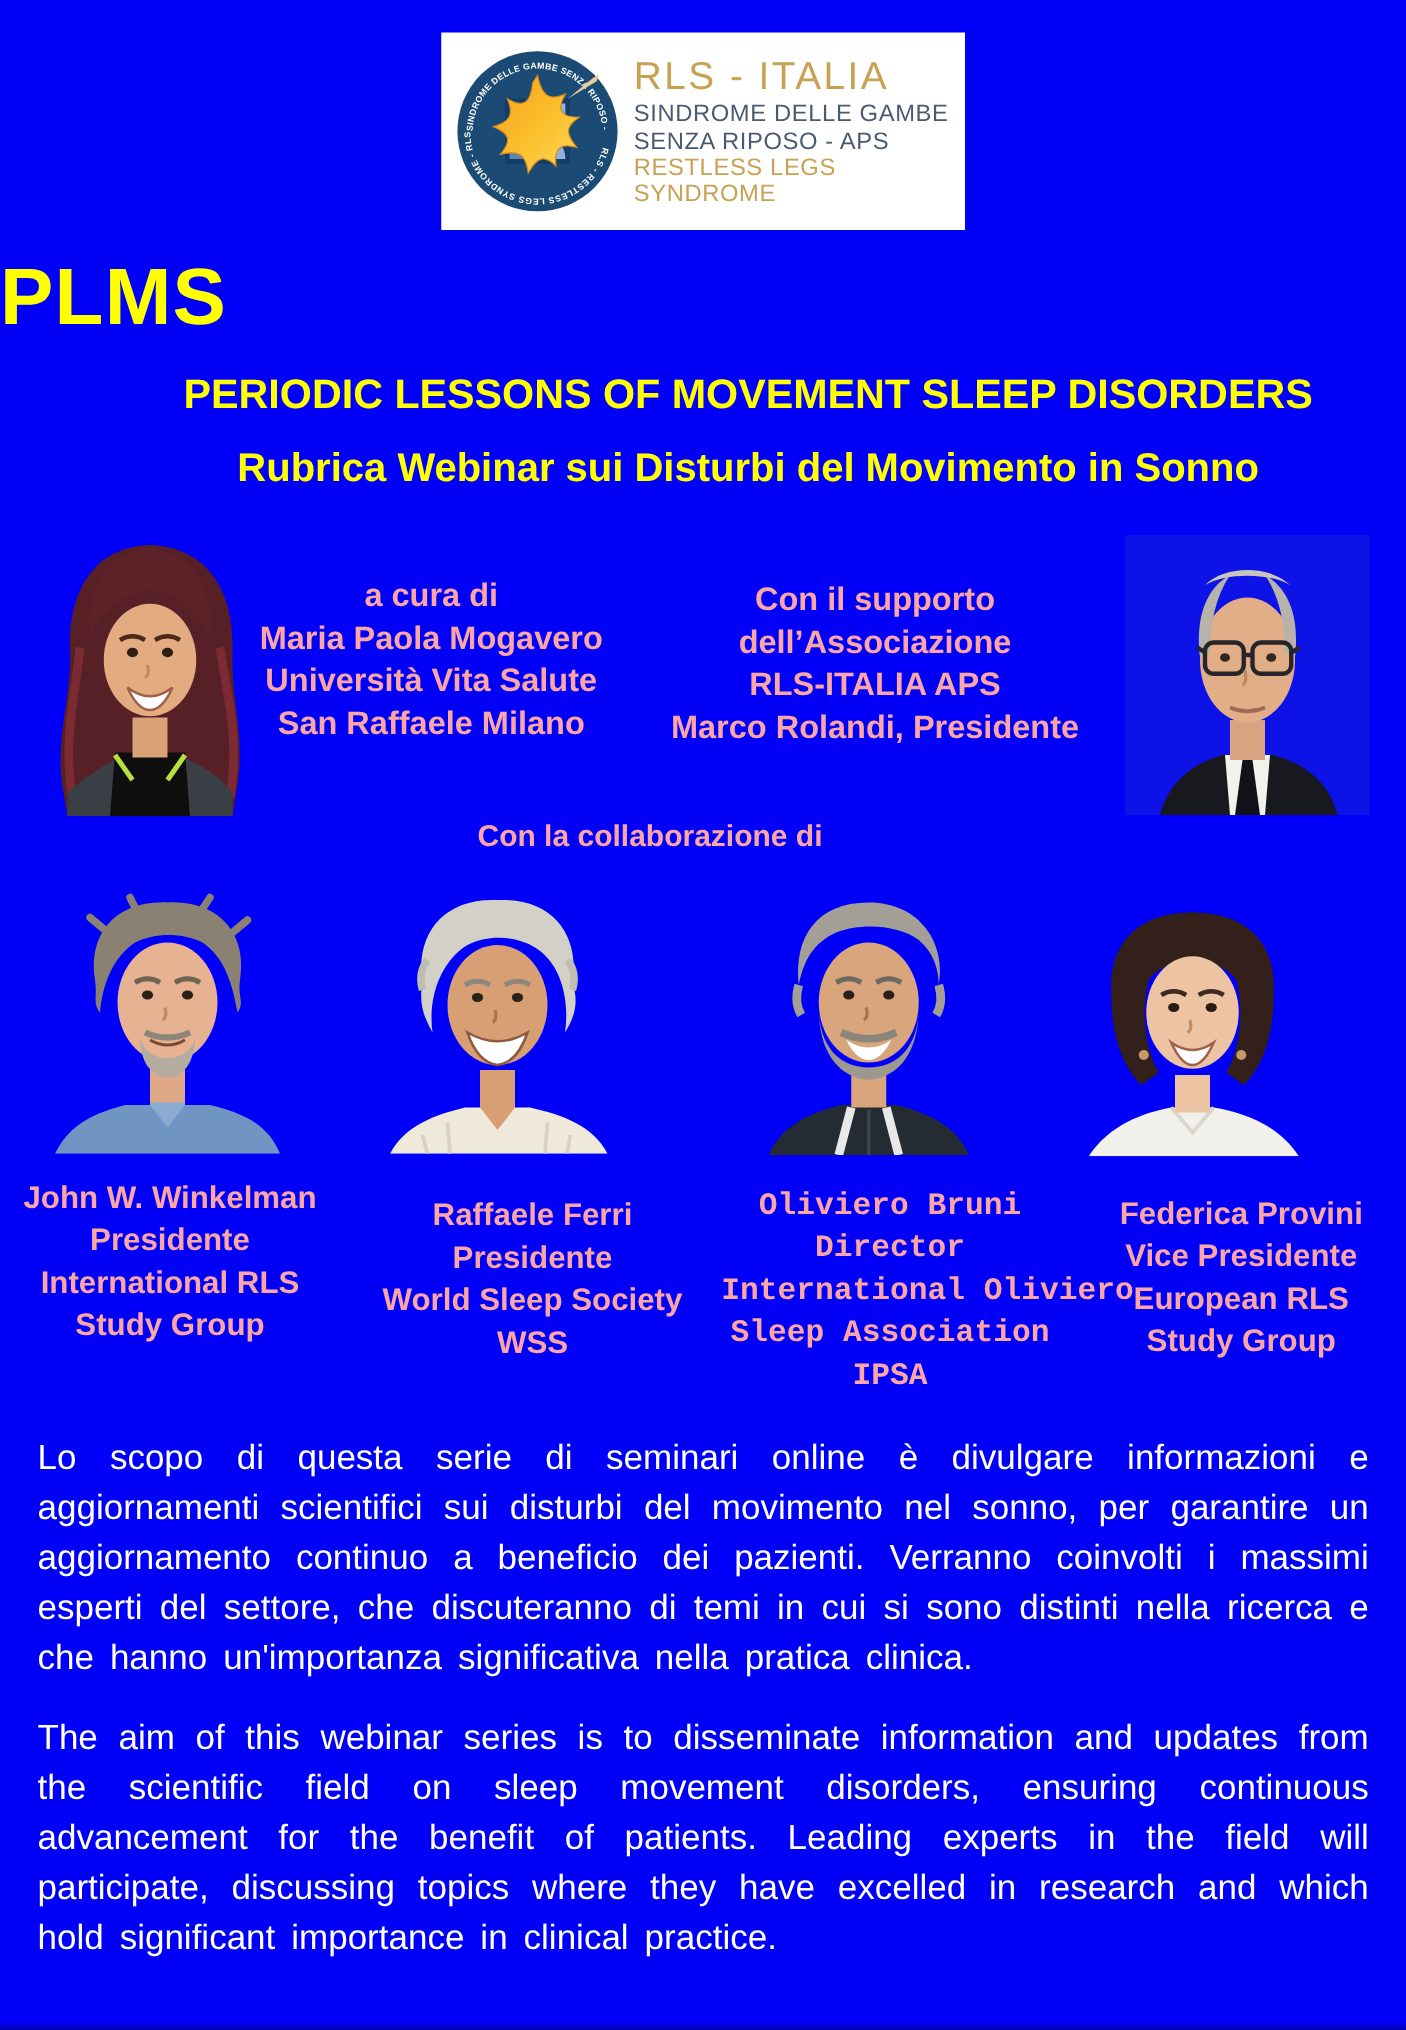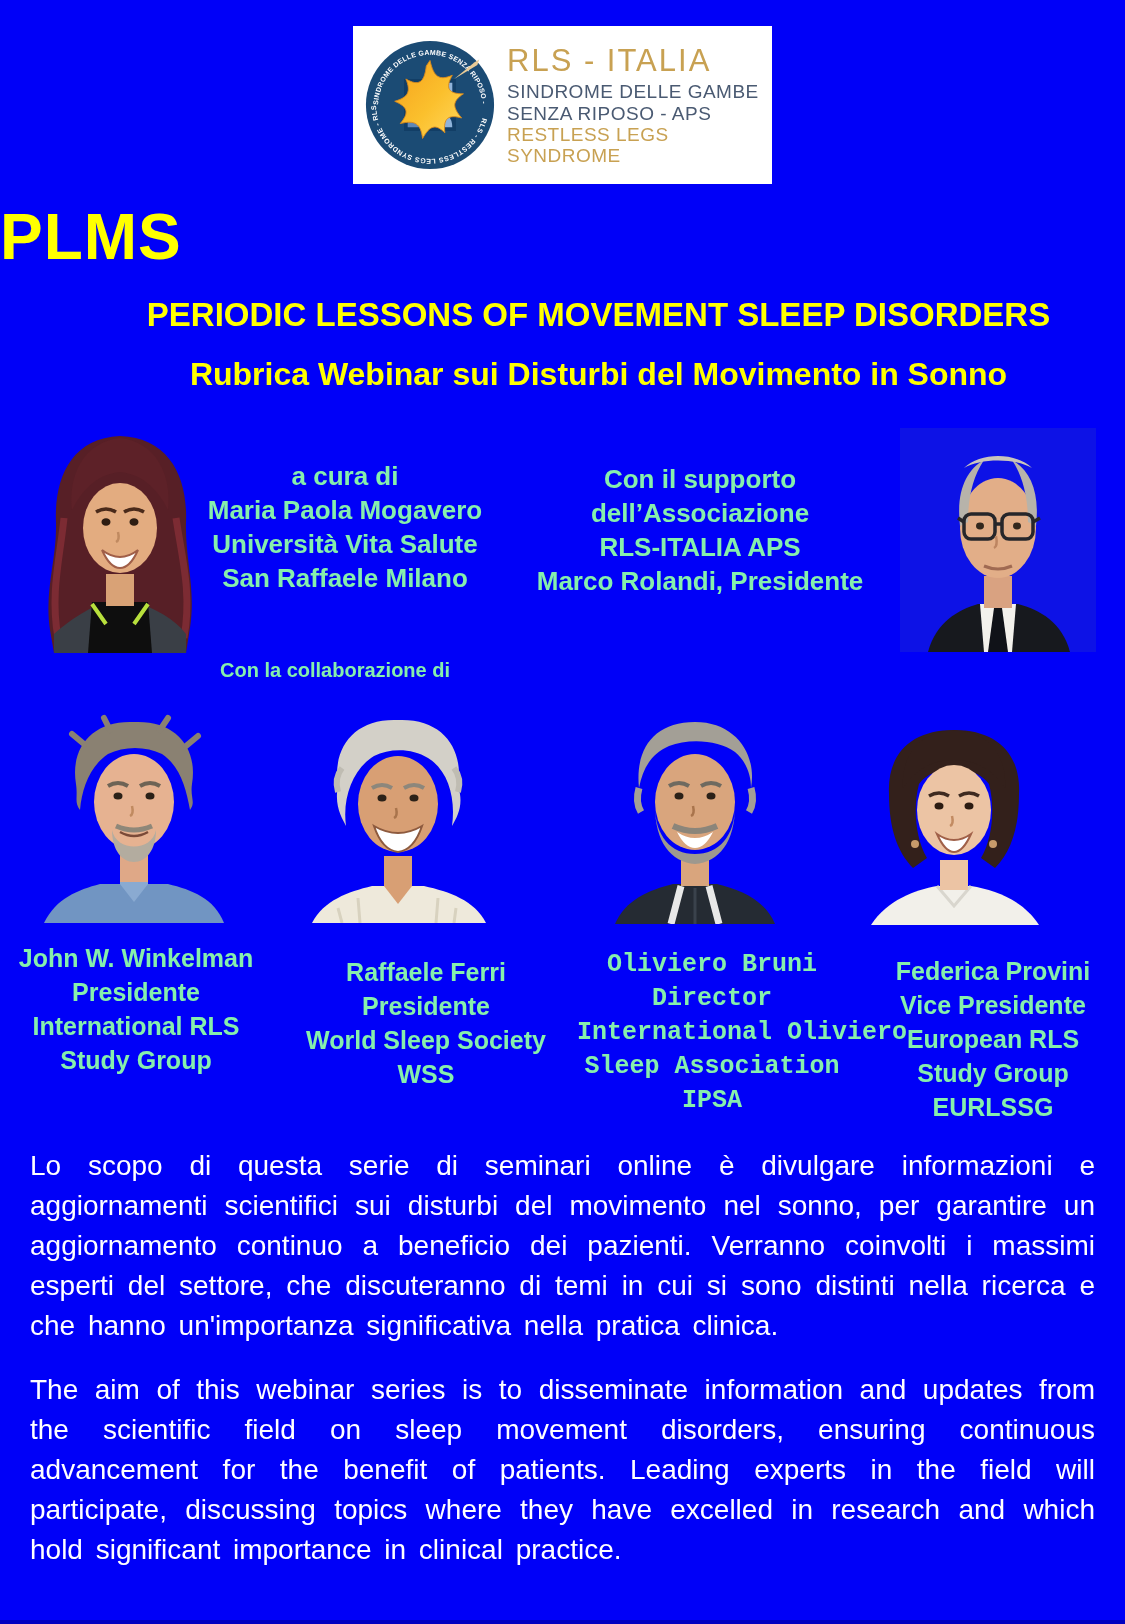--- a/index.html
+++ b/index.html
@@ -8,25 +8,25 @@
   .abs{position:absolute;}
   .logo-box{left:353px;top:26px;width:419px;height:158px;background:#ffffff;display:flex;align-items:center;padding-left:12px;box-sizing:border-box;}
   .logo-text{margin-left:12px;line-height:1.12;}
   .logo-title{font-size:31px;letter-spacing:2px;color:#C8A152;font-weight:400;margin-bottom:3px;}
   .logo-sub{font-size:19px;letter-spacing:0.5px;color:#4A5A72;font-weight:400;}
   .logo-sub.gold{color:#C8A152;}
   .title{left:0;top:200px;width:1125px;text-align:left;font-size:64px;font-weight:700;color:#FFFF00;letter-spacing:1px;}
   .subtitle{left:0;width:1125px;text-align:center;font-weight:700;color:#FFFF00;margin-left:36px;}
   .subtitle.en{top:296px;font-size:33px;}
   .subtitle.it{top:356px;font-size:32px;}
-  .wtext{color:#86efac;font-weight:700;}
+  .wtext{color:#fca5a5;font-weight:700;}
   .curator-block{text-align:center;font-size:26px;line-height:34px;}
   .curator-left{left:180px;top:459px;width:330px;}
   .curator-right{left:535px;top:462px;width:330px;}
-  .collab-heading{left:220px;top:654px;width:600px;font-size:20px;line-height:32px;}
+  .collab-heading{left:220px;top:654px;width:600px;text-align:center;font-size:24px;line-height:32px;}
   .person-card{text-align:center;font-size:25px;line-height:34px;}
   .cap-line{white-space:nowrap;}
   .body-text{left:30px;top:1146px;width:1065px;color:#ffffff;font-size:28px;line-height:40px;text-align:justify;word-spacing:5px;font-weight:400;}
   .body-text p{margin:0 0 24px 0;}
   .bottom-strip{left:0;bottom:0;width:1125px;height:4px;background:#0000C0;}
 </style>
 </head>
 <body>
 
 <div class="page">
@@ -202,21 +202,20 @@
     <div class="cap-line">Director</div>
     <div class="cap-line">International Oliviero</div>
     <div class="cap-line">Sleep Association</div>
     <div class="cap-line">IPSA</div>
   </div>
   <div class="abs wtext person-card" style="left:863px;top:954px;width:260px;">
     <div class="cap-line">Federica Provini</div>
     <div class="cap-line">Vice Presidente</div>
     <div class="cap-line">European RLS</div>
     <div class="cap-line">Study Group</div>
-    <div class="cap-line">EURLSSG</div>
   </div>
 
   <div class="abs body-text">
     <p>Lo scopo di questa serie di seminari online è divulgare informazioni e aggiornamenti scientifici sui disturbi del movimento nel sonno, per garantire un aggiornamento continuo a beneficio dei pazienti. Verranno coinvolti i massimi esperti del settore, che discuteranno di temi in cui si sono distinti nella ricerca e che hanno un'importanza significativa nella pratica clinica.</p>
     <p>The aim of this webinar series is to disseminate information and updates from the scientific field on sleep movement disorders, ensuring continuous advancement for the benefit of patients. Leading experts in the field will participate, discussing topics where they have excelled in research and which hold significant importance in clinical practice.</p>
   </div>
 
   <div class="abs bottom-strip"></div>
 </div>
 

